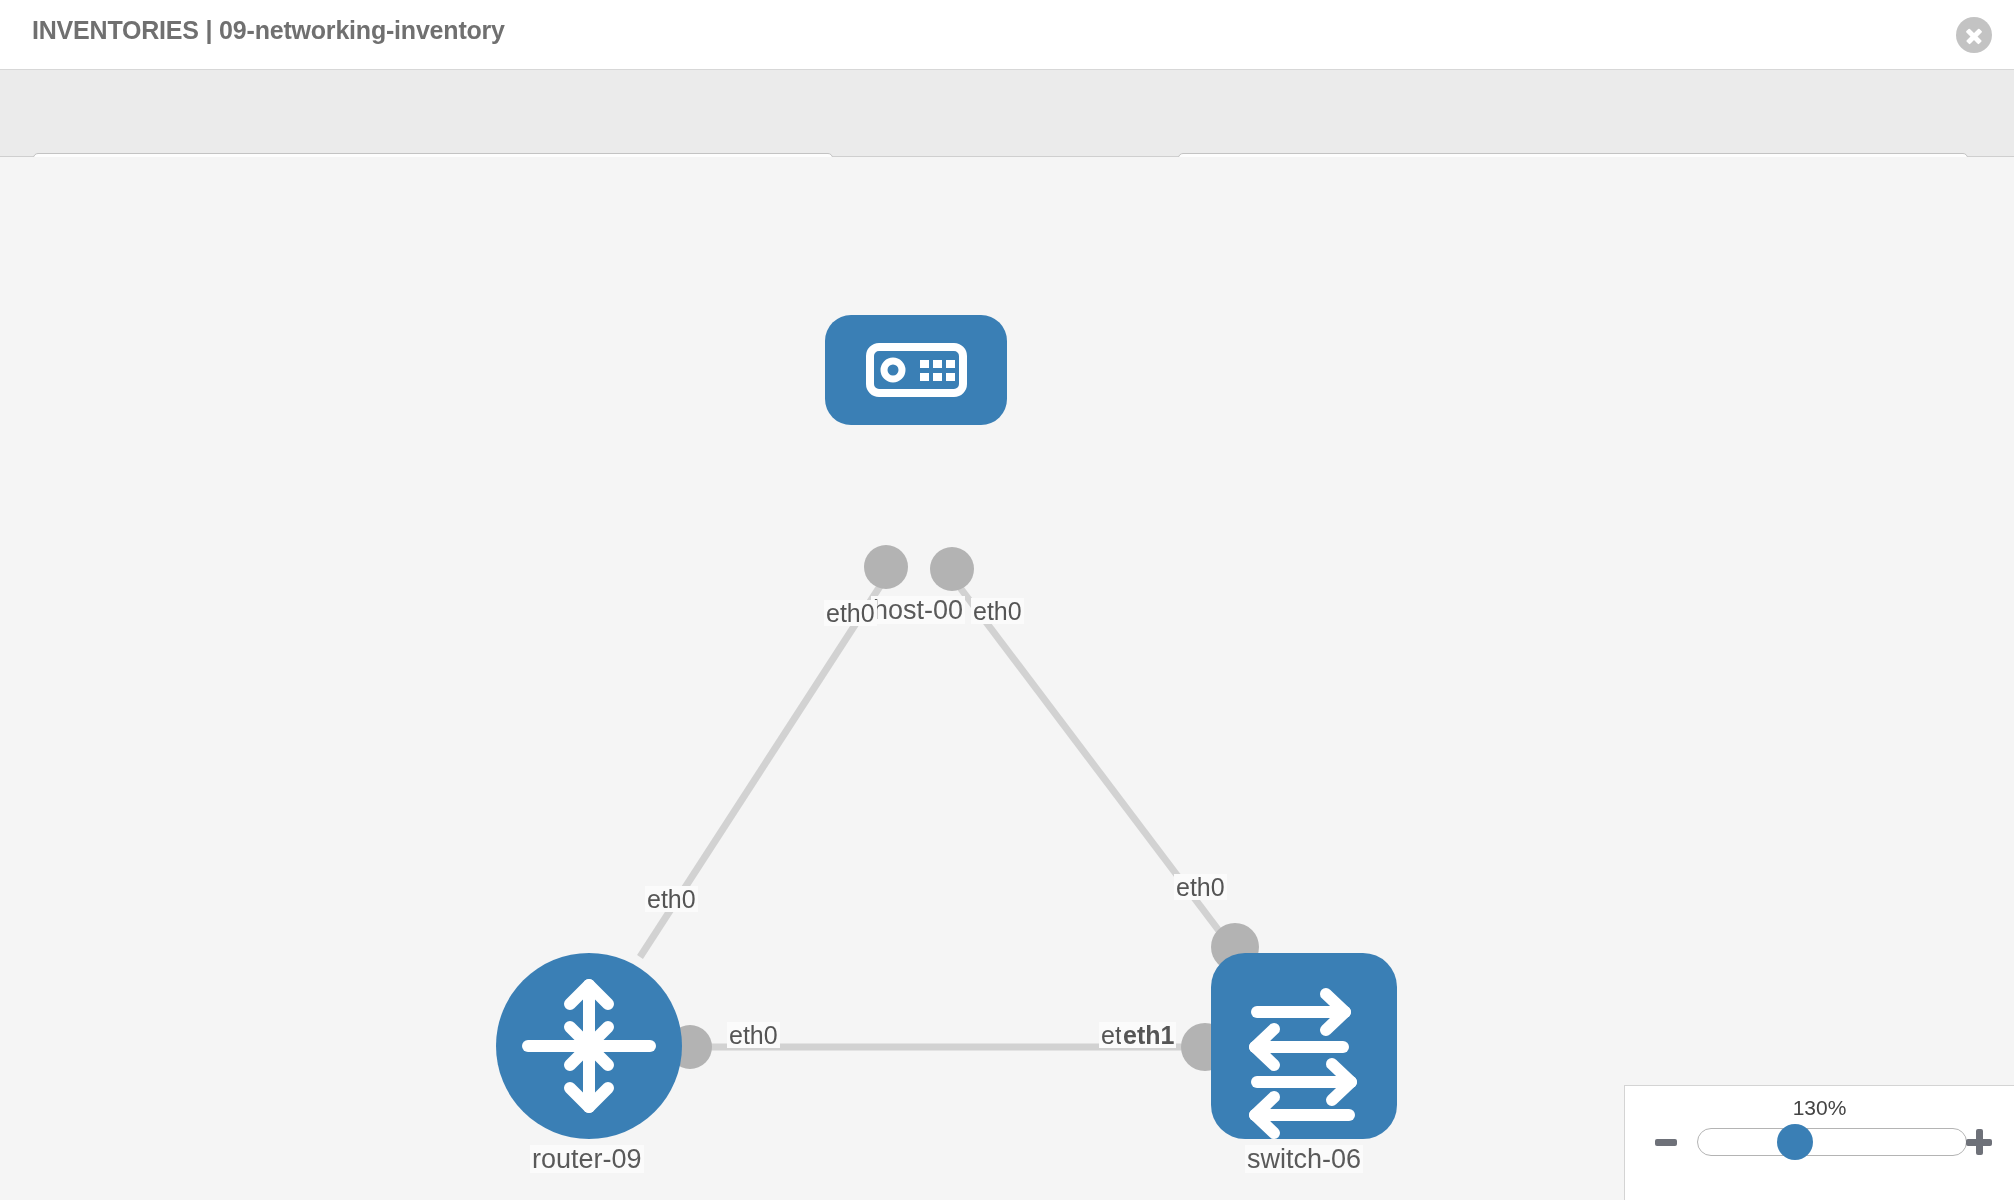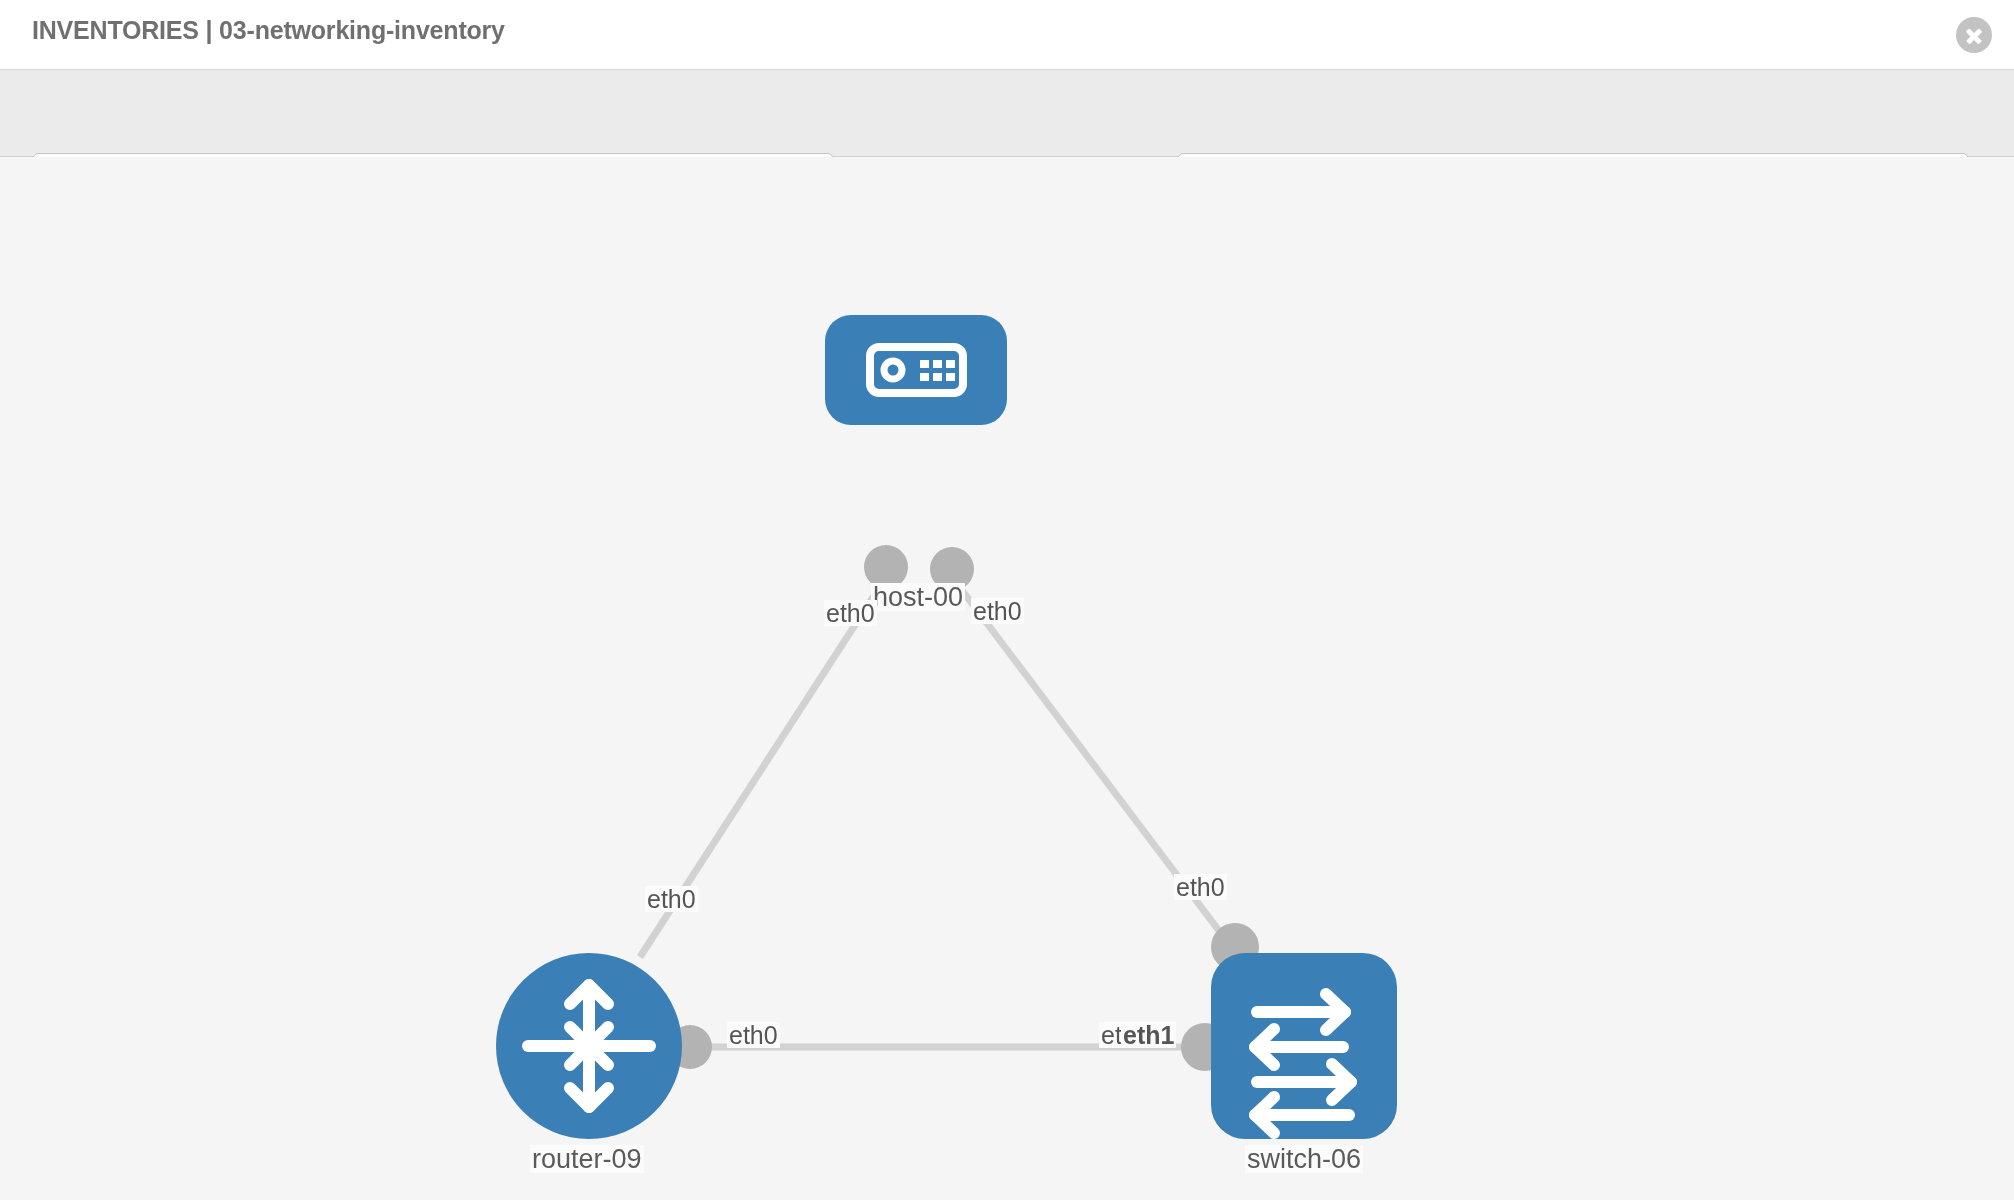--- a/index.html
+++ b/index.html
@@ -140,21 +140,21 @@
     position: absolute; left: 152px; top: 38px;
     width: 36px; height: 36px; border-radius: 50%;
     background: #3a7fb5;
     cursor: grab;
   }
 </style>
 </head>
 <body>
 
 <div id="header">
-  <div id="page-title">INVENTORIES | 03-networking-inventory</div>
+  <div id="page-title">INVENTORIES | 09-networking-inventory</div>
   <div id="close-btn"></div>
 </div>
 
 <div id="toolbar">
 
   <div id="actions-select" class="field">
     <span class="ph">ACTIONS</span>
     <span class="caret"></span>
   </div>
 
@@ -246,26 +246,33 @@
         <polyline points="1274,872 1255,890 1274,908"></polyline>
 
         <line x1="1257" y1="925" x2="1351" y2="925"></line>
         <polyline points="1332,907 1351,925 1332,943"></polyline>
         <line x1="1349" y1="958" x2="1255" y2="958"></line>
         <polyline points="1274,940 1255,958 1274,976"></polyline>
       </g>
     </g>
   </svg>
 
-  <div class="node-label" style="left:871px; top:426px;">host-00</div>
+  <div class="node-label" style="left:871px; top:439px;">host-00</div>
   <div class="node-label" style="left:530px; top:988px;">router-09</div>
   <div class="node-label" style="left:1245px; top:988px;">switch-06</div>
 
   <div class="iface-label" style="left:824px; top:443px;">eth0</div>
   <div class="iface-label" style="left:971px; top:441px;">eth0</div>
   <div class="iface-label" style="left:645px; top:729px;">eth0</div>
   <div class="iface-label" style="left:1174px; top:717px;">eth0</div>
   <div class="iface-label" style="left:727px; top:865px;">eth0</div>
   <div class="iface-label" style="left:1099px; top:865px;">eth</div>
   <div class="iface-label" style="left:1121px; top:865px;font-weight:bold;">eth1</div>
 
+  <div id="zoom-panel">
+    <div id="zoom-level">130%</div>
+    <div id="zoom-minus"></div>
+    <div id="zoom-slider-track"></div>
+    <div id="zoom-slider-thumb"></div>
+    <div id="zoom-plus"></div>
+  </div>
 
 </div>
 
 </body></html>

